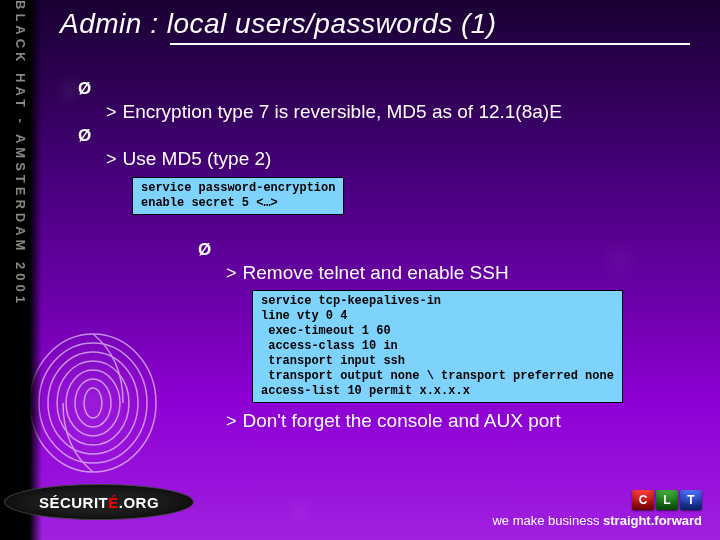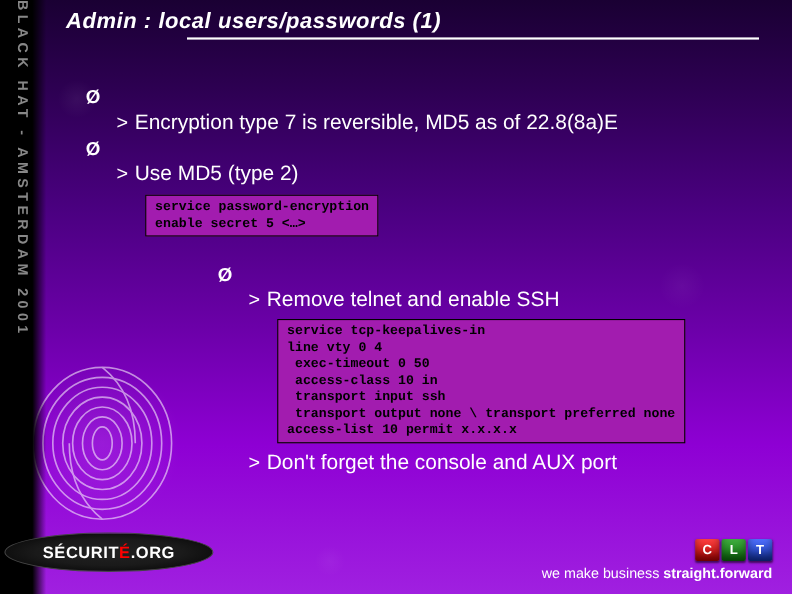--- a/index.html
+++ b/index.html
@@ -37,22 +37,22 @@
       radial-gradient(30px 30px at 620px 260px, rgba(255,255,255,0.04), transparent 70%),
       radial-gradient(20px 20px at 300px 510px, rgba(255,255,255,0.04), transparent 70%);
   }
   .title {
     position: absolute;
     top: 8px; left: 60px; right: 30px;
     z-index: 10;
   }
   .title h1 {
     font-family: Verdana, sans-serif;
-    font-size: 20px;
-    font-weight: bold;
+    font-size: 28px;
+    font-weight: normal;
     font-style: italic;
     color: #fff;
     letter-spacing: 0.5px;
   }
   .title .rule {
     margin-top: 3px;
     height: 2px;
     background: #fff;
     margin-left: 110px;
   }
@@ -62,21 +62,21 @@
     z-index: 10;
     font-size: 19px;
     line-height: 1.3;
   }
   .b1 { display: flex; align-items: baseline; gap: 6px; font-weight: bold; }
   .b1 .mark { font-size: 17px; }
   .b2 { margin-left: 28px; display: flex; align-items: baseline; gap: 6px; font-weight: normal; }
   .b2 .mark { font-size: 18px; }
   .codebox {
     margin: 5px 0 6px 54px;
-    background: #a21caf;
+    background: #7dd3fc;
     color: #000;
     border: 1px solid #000;
     font-family: "Courier New", monospace;
     font-size: 12px;
     font-weight: bold;
     padding: 3px 8px;
     white-space: pre;
     display: inline-block;
     line-height: 1.25;
   }
@@ -165,21 +165,21 @@
   <div class="rule"></div>
 </div>
 
 <div class="content">
 
   <div class="b1">
     <span class="mark">Ø</span>
   </div>
   <div class="b2">
     <span class="mark">&gt;</span>
-    <span>Encryption type 7 is reversible, MD5 as of 22.8(8a)E</span>
+    <span>Encryption type 7 is reversible, MD5 as of 12.1(8a)E</span>
   </div>
 
   <div class="b1">
     <span class="mark">Ø</span>
   </div>
   <div class="b2">
     <span class="mark">&gt;</span>
     <span>Use MD5 (type 2)</span>
   </div>
   <div class="codebox">service password-encryption
@@ -188,21 +188,21 @@
   <div class="block2">
     <div class="b1">
       <span class="mark">Ø</span>
     </div>
     <div class="b2">
       <span class="mark">&gt;</span>
       <span>Remove telnet and enable SSH</span>
     </div>
     <div class="codebox">service tcp-keepalives-in
 line vty 0 4
- exec-timeout 0 50
+ exec-timeout 1 60
  access-class 10 in
  transport input ssh
  transport output none \ transport preferred none
 access-list 10 permit x.x.x.x</div>
     <div class="b2">
       <span class="mark">&gt;</span>
       <span>Don't forget the console and AUX port</span>
     </div>
   </div>
 

